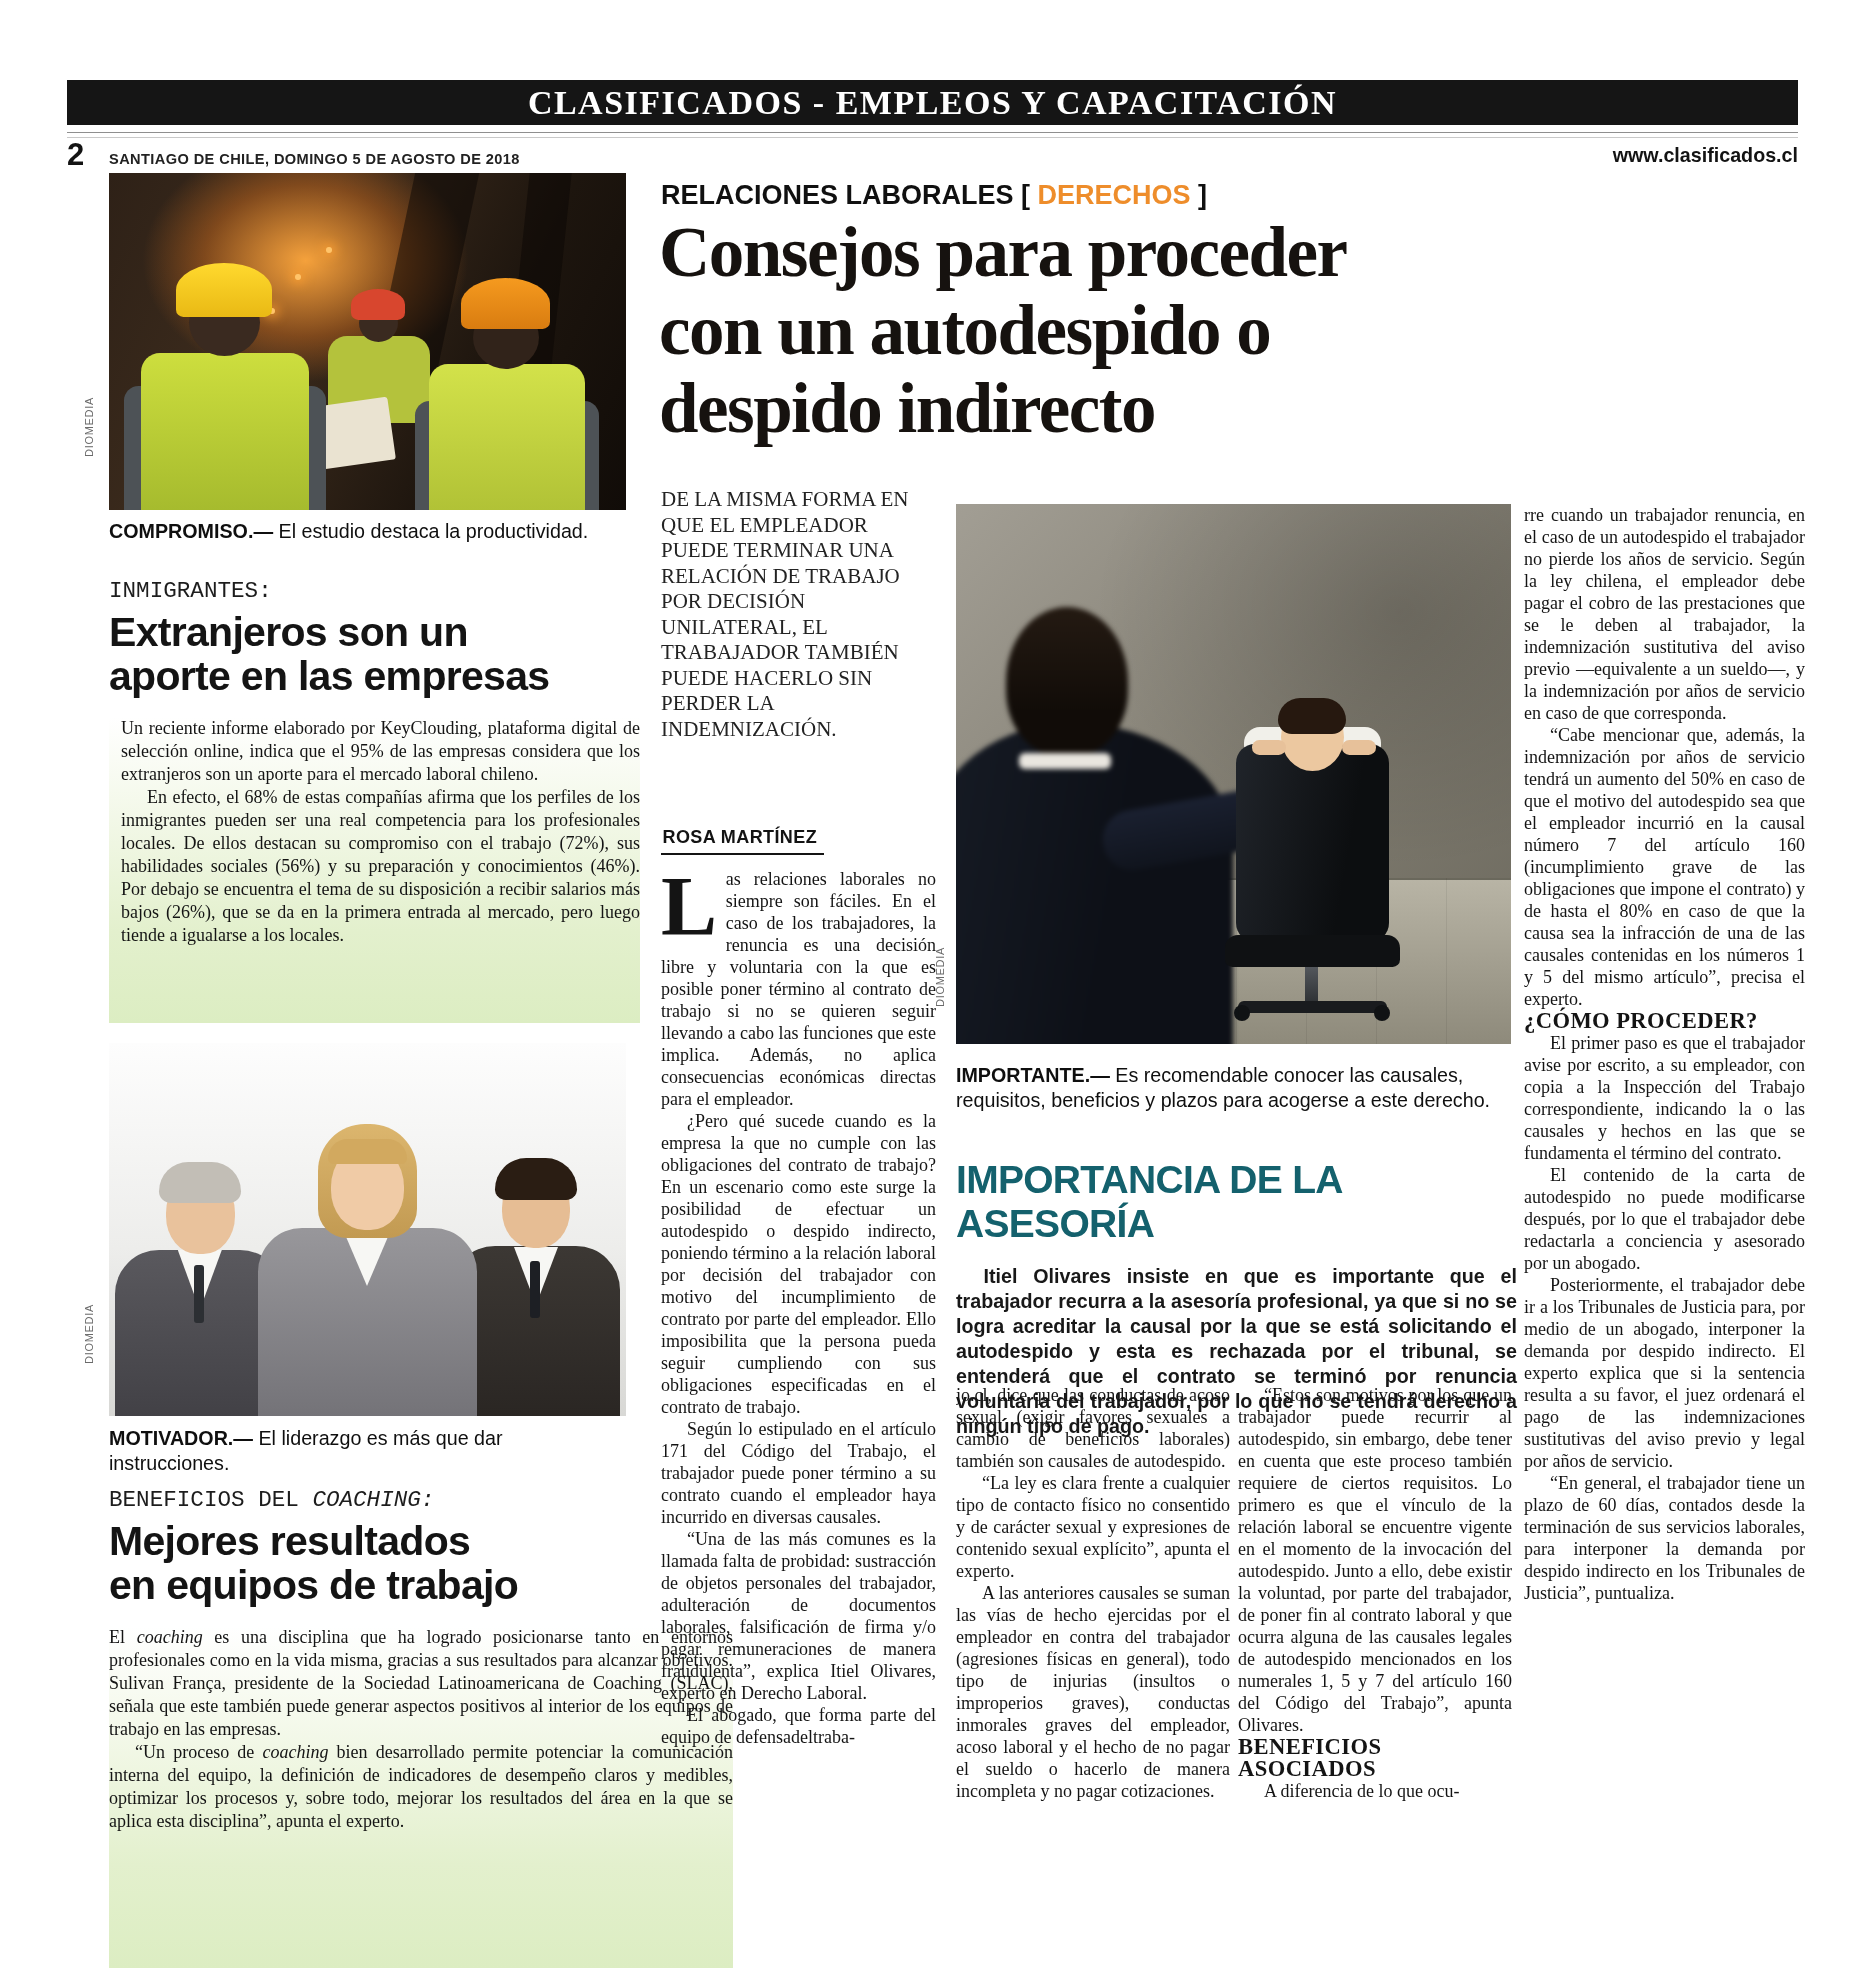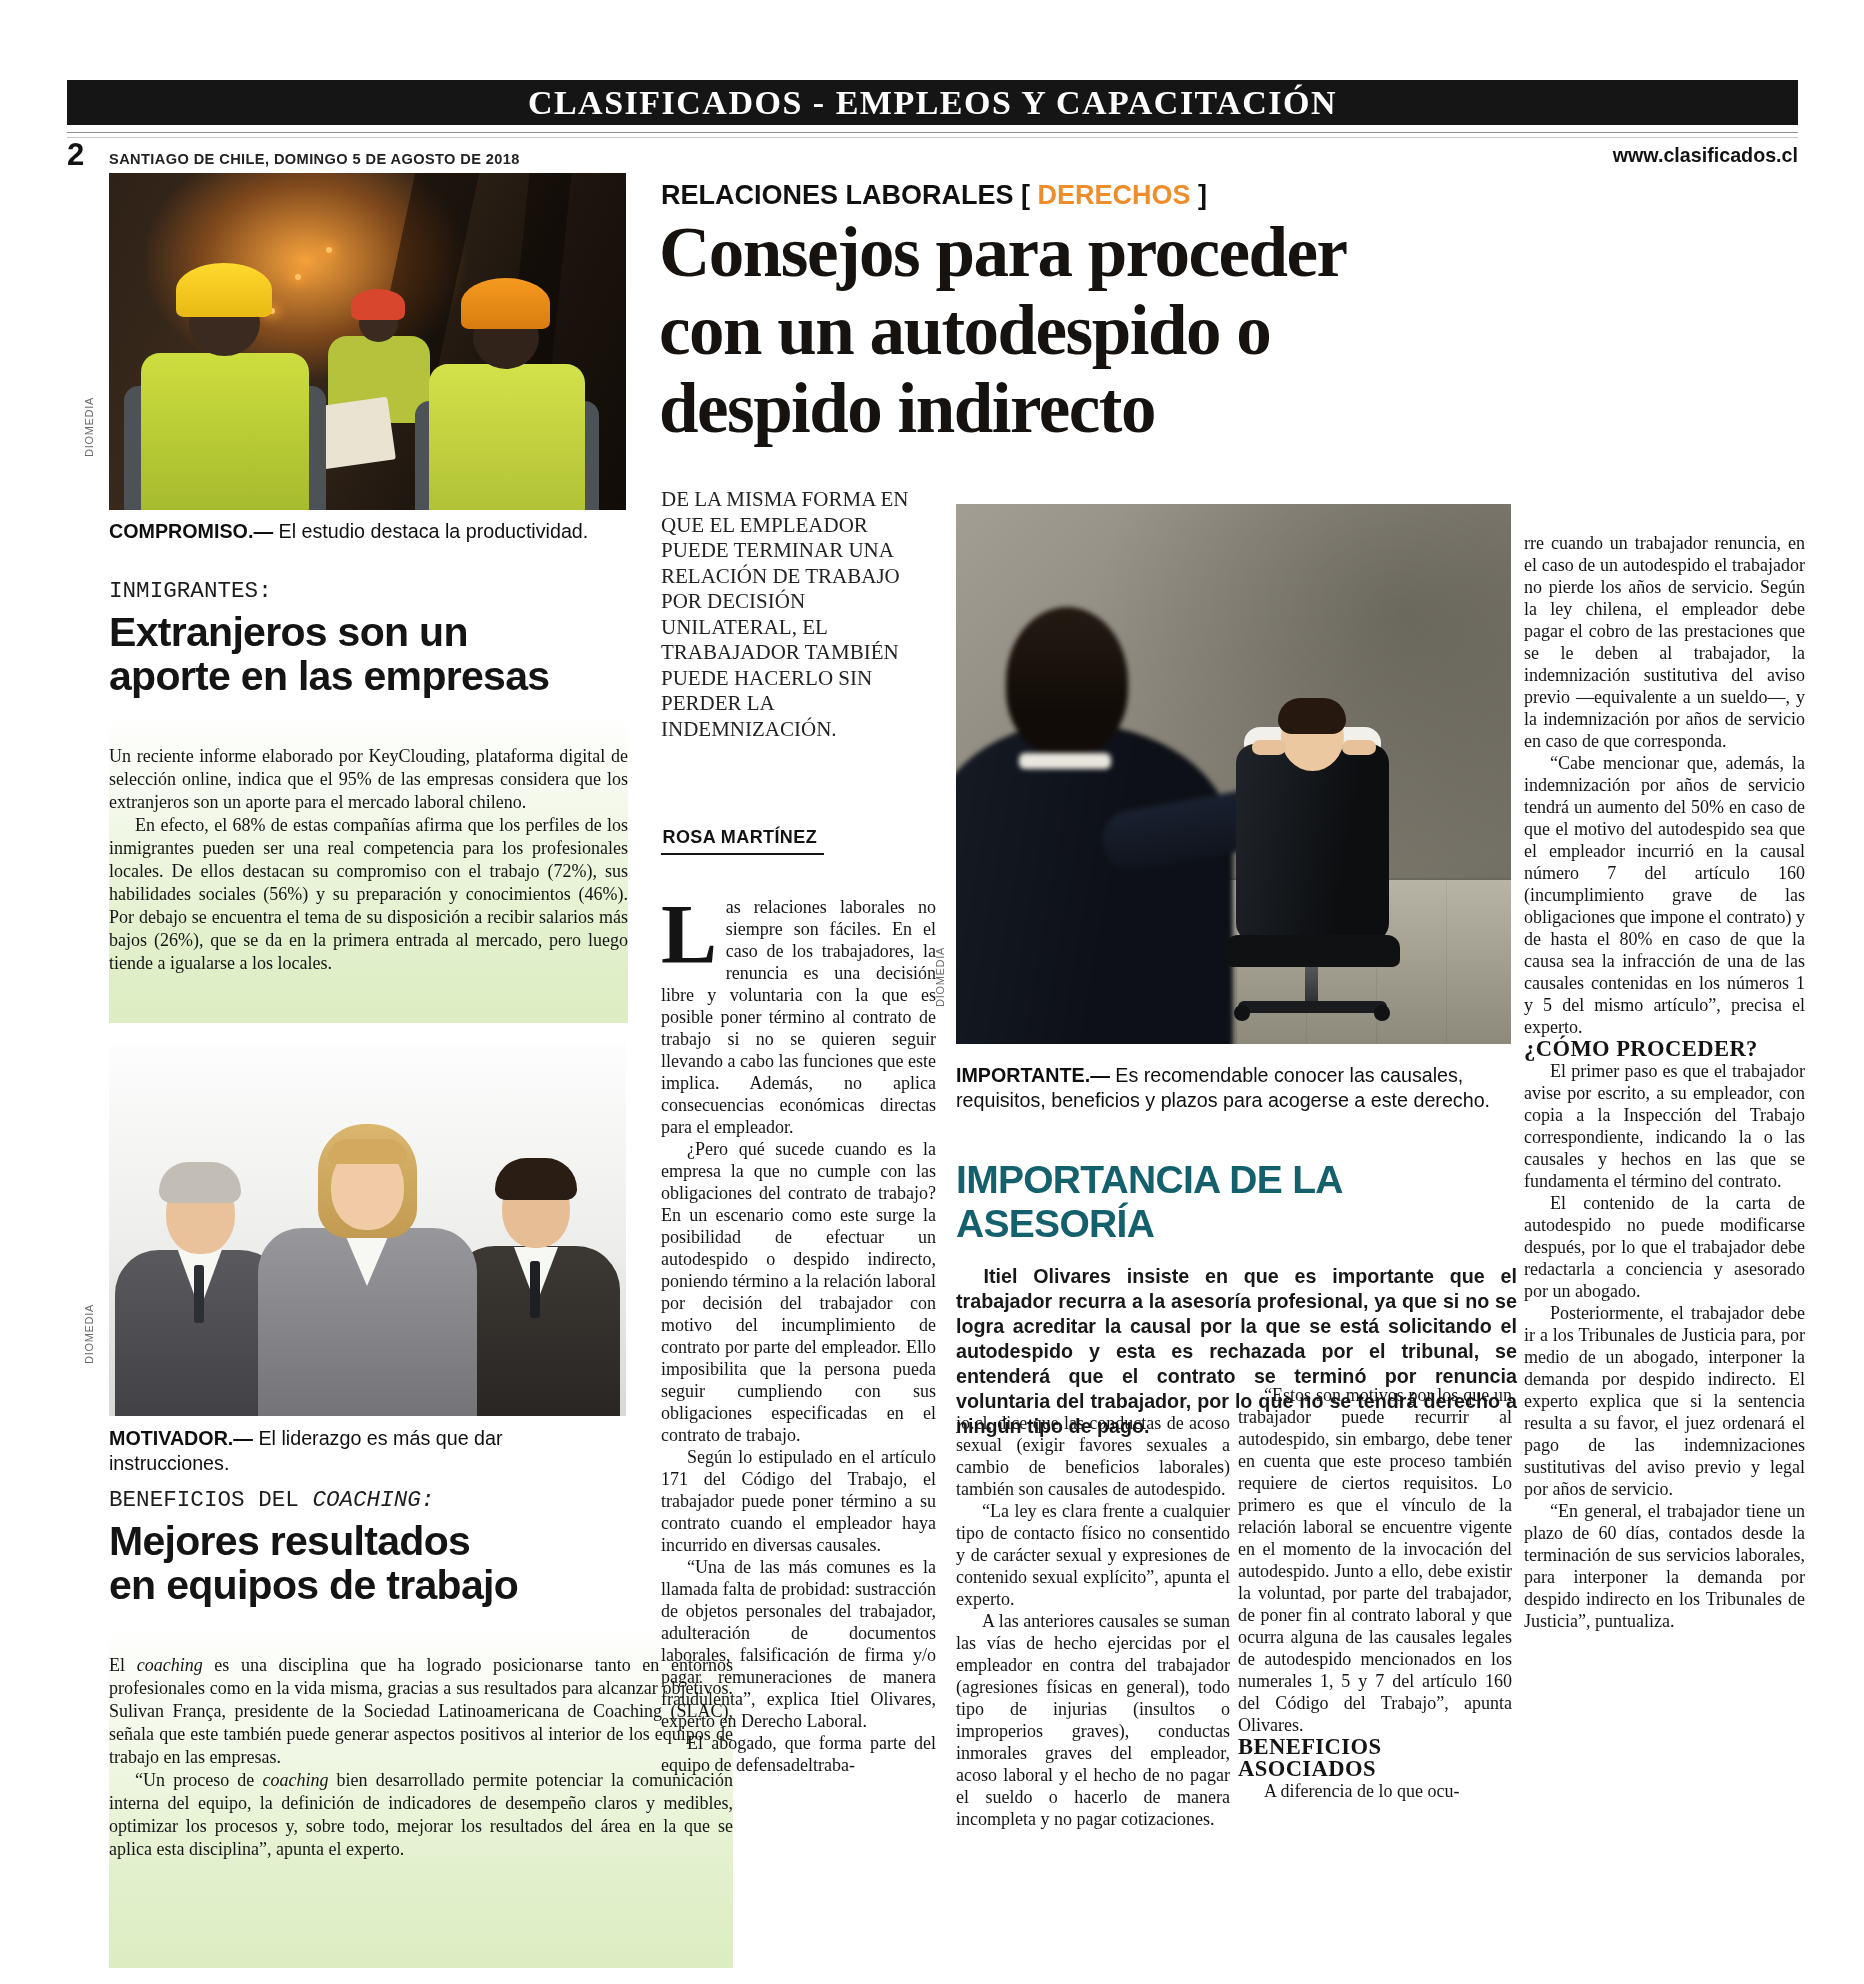--- a/index.html
+++ b/index.html
@@ -19,21 +19,21 @@
   
   .photo{position:absolute;overflow:hidden;}
   .vcredit{position:absolute;writing-mode:vertical-rl;transform:rotate(180deg);
            font-family:"Liberation Sans",sans-serif;font-size:11px;color:#6a6a6a;letter-spacing:0.7px;}
   .caption{position:absolute;font-family:"Liberation Sans",sans-serif;font-size:19.7px;line-height:25px;color:#0f0f0f;}
   .caption .lead{font-weight:bold;}
   .eyebrow{position:absolute;font-family:Liberation Mono, monospace;font-size:22.6px;color:#1d1d1d;}
   .h-left{position:absolute;font-family:"Liberation Sans",sans-serif;font-weight:bold;font-size:41px;line-height:44px;letter-spacing:-0.7px;color:#141414;}
   .bodytext{position:absolute;font-size:18px;line-height:22px;text-align:justify;color:#141414;hyphens:auto;overflow:hidden;}
   .bodytext p{margin:0;text-indent:1.45em;}
-  .bodytext p.noindent{text-indent:0;margin-top:28px;}
+  .bodytext p.noindent{text-indent:0;}
   .leftbody{font-size:18px;line-height:23px;}
   .green{background:linear-gradient(180deg,rgba(255,255,255,0) 0%,rgba(236,244,219,.55) 28%,#e3f0cd 70%,#dcedc2 100%);}
 
   
   .kicker{position:absolute;left:661px;top:180px;font-family:"Liberation Sans",sans-serif;font-weight:bold;font-size:27px;color:#101010;}
   .kicker .tag{color:#ee8d2b;}
   .headline{position:absolute;left:659px;top:213px;font-weight:bold;font-size:71px;line-height:78px;letter-spacing:-1.5px;color:#16120f;}
   .standfirst{position:absolute;left:661px;top:487px;width:256px;font-size:21px;line-height:25.5px;color:#232323;}
   .byline{position:absolute;left:661px;top:827px;font-family:"Liberation Sans",sans-serif;font-weight:bold;font-size:18px;
           letter-spacing:0.4px;border-bottom:2.2px solid #141414;padding:0 7.3px 5.1px 1.5px;}
@@ -177,21 +177,21 @@
   <div class="vcredit" style="left:83px;top:397px;">DIOMEDIA</div>
   <div class="caption" style="left:109px;top:519px;width:519px;">
     <span class="lead">COMPROMISO.—</span><span> El estudio destaca la productividad.</span>
   </div>
 
   <div class="eyebrow" style="left:109px;top:578px;">INMIGRANTES:</div>
   <div class="h-left" style="left:109px;top:610px;">
     <div>Extranjeros son un</div>
     <div>aporte en las empresas</div>
   </div>
-  <div class="bodytext leftbody green" style="left:109px;top:717px;width:519px;height:306px;">
+  <div class="bodytext leftbody green" style="left:109px;top:717px;width:519px;height:306px;padding-left:12px;">
     <p class="noindent">Un reciente informe elaborado por KeyClouding, plataforma digital de selección online, indica que el 95% de las empresas considera que los extranjeros son un aporte para el mercado laboral chileno.</p>
     <p>En efecto, el 68% de estas compañías afirma que los perfiles de los inmigrantes pueden ser una real competencia para los profesionales locales. De ellos destacan su compromiso con el trabajo (72%), sus habilidades sociales (56%) y su preparación y conocimientos (46%). Por debajo se encuentra el tema de su disposición a recibir salarios más bajos (26%), que se da en la primera entrada al mercado, pero luego tiende a igualarse a los locales.</p>
   </div>
 
   <div class="photo photo2">
     <div class="person pL">
       <div class="ps-torso"></div>
         <div class="ps-shirt"></div>
         <div class="ps-tie"></div>
         <div class="ps-face"></div>

